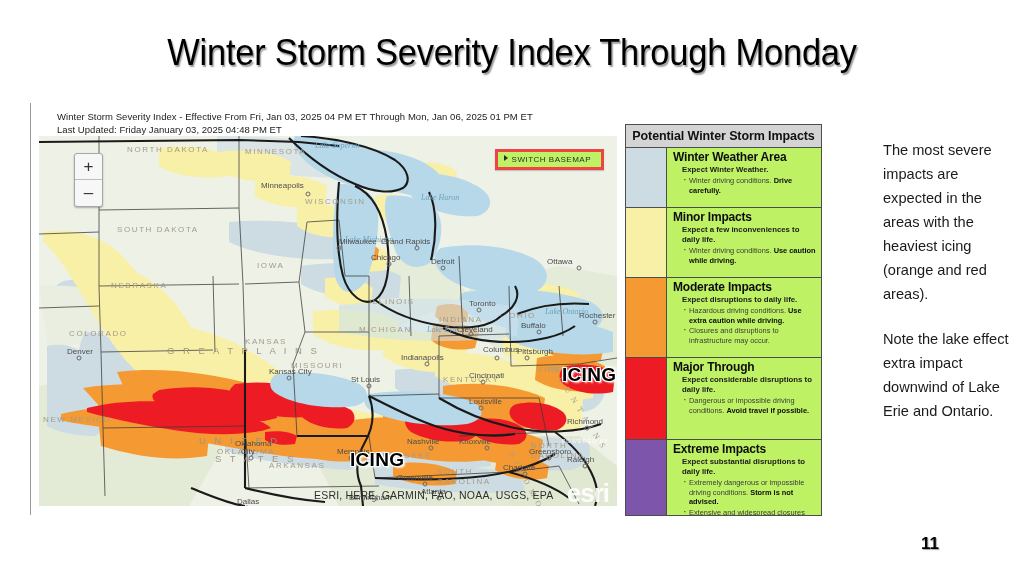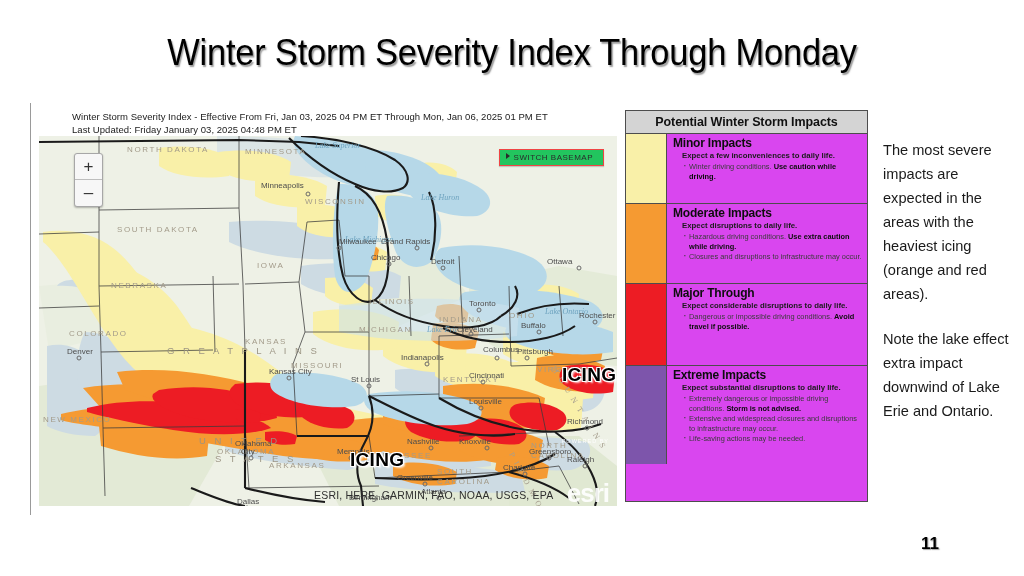--- a/index.html
+++ b/index.html
@@ -61,21 +61,21 @@
   }
   #map-header {
     position: absolute;
     left: 18px; top: 6px;
     font-size: 9.5px;
     color: #1a1a1a;
     line-height: 12.5px;
     letter-spacing: 0.05px;
     white-space: nowrap;
   }
-  #map-header div { display:block;margin-left:15px; }
+  #map-header div { display:block; }
 
   #map-canvas {
     position: absolute;
     left: 0px; top: 31px;
     width: 578px; height: 370px;
     overflow: hidden;
     background: #eef1e6;
   }
   #map-canvas svg { display:block; }
 
@@ -95,22 +95,22 @@
     display: flex; align-items: center; justify-content: center;
     font-size: 17px; color: #333; line-height: 1;
     user-select: none;
   }
   #zoom-control .zbtn.plus { border-bottom: 1px solid #bdbdbd; }
 
   
   #switch-basemap {
     position: absolute;
     right: 13px; top: 13px;
-    background: #22c55e;
-    border: 1px solid #ef4444;
+    background: #bef264;
+    border: 3px solid #ef4444;
     padding: 3px 10px 3px 6px;
     font-size: 8px;
     color: #2b2b2b;
     letter-spacing: 0.5px;
     box-shadow: 0 1px 1px rgba(0,0,0,0.18);
     z-index: 40;
     white-space: nowrap;
   }
   #switch-basemap .tri {
     display:inline-block;
@@ -160,24 +160,24 @@
     z-index: 36;
     font-size: 10.5px;
     color: #2f2f2f;
     letter-spacing: 0.2px;
     white-space: nowrap;
   }
 
   
   #legend-panel {
     position: absolute;
-    left: 625px; top: 110px;
-    width: 243px; height: 392px;
+    left: 625px; top: 124px;
+    width: 197px; height: 392px;
     border: 1px solid #4d4d4d;
-    background: #d946ef;
+    background: #bef264;
     box-sizing: border-box;
     overflow: hidden;
   }
   #legend-title {
     height: 22px;
     background: #d4d4d4;
     border-bottom: 1px solid #4d4d4d;
     display: flex; align-items: center; justify-content: center;
     font-size: 12.5px;
     font-weight: bold;
@@ -614,20 +614,28 @@
       <div id="esri-logo">
         <span class="pw">POWERED BY</span>
         <span class="wordmark">esri</span>
       </div>
     </div>
   </div>
 
   <div id="legend-panel">
     <div id="legend-title">Potential Winter Storm Impacts</div>
     <div id="legend-rows">
+        <div class="legend-row" style="height: 60px;">
+          <div class="legend-swatch" style="background: rgb(205, 219, 227);"></div>
+          <div class="legend-body">
+            <div class="legend-head">Winter Weather Area</div>
+            <div class="legend-sub">Expect Winter Weather.</div>
+            <div class="legend-bullet">Winter driving conditions. <b>Drive carefully.</b></div>
+          </div>
+        </div>
         <div class="legend-row" style="height: 70px;">
           <div class="legend-swatch" style="background: rgb(249, 240, 168);"></div>
           <div class="legend-body">
             <div class="legend-head">Minor Impacts</div>
             <div class="legend-sub">Expect a few inconveniences to daily life.</div>
             <div class="legend-bullet">Winter driving conditions. <b>Use caution while driving.</b></div>
           </div>
         </div>
         <div class="legend-row" style="height: 80px;">
           <div class="legend-swatch" style="background: rgb(245, 154, 50);"></div>

